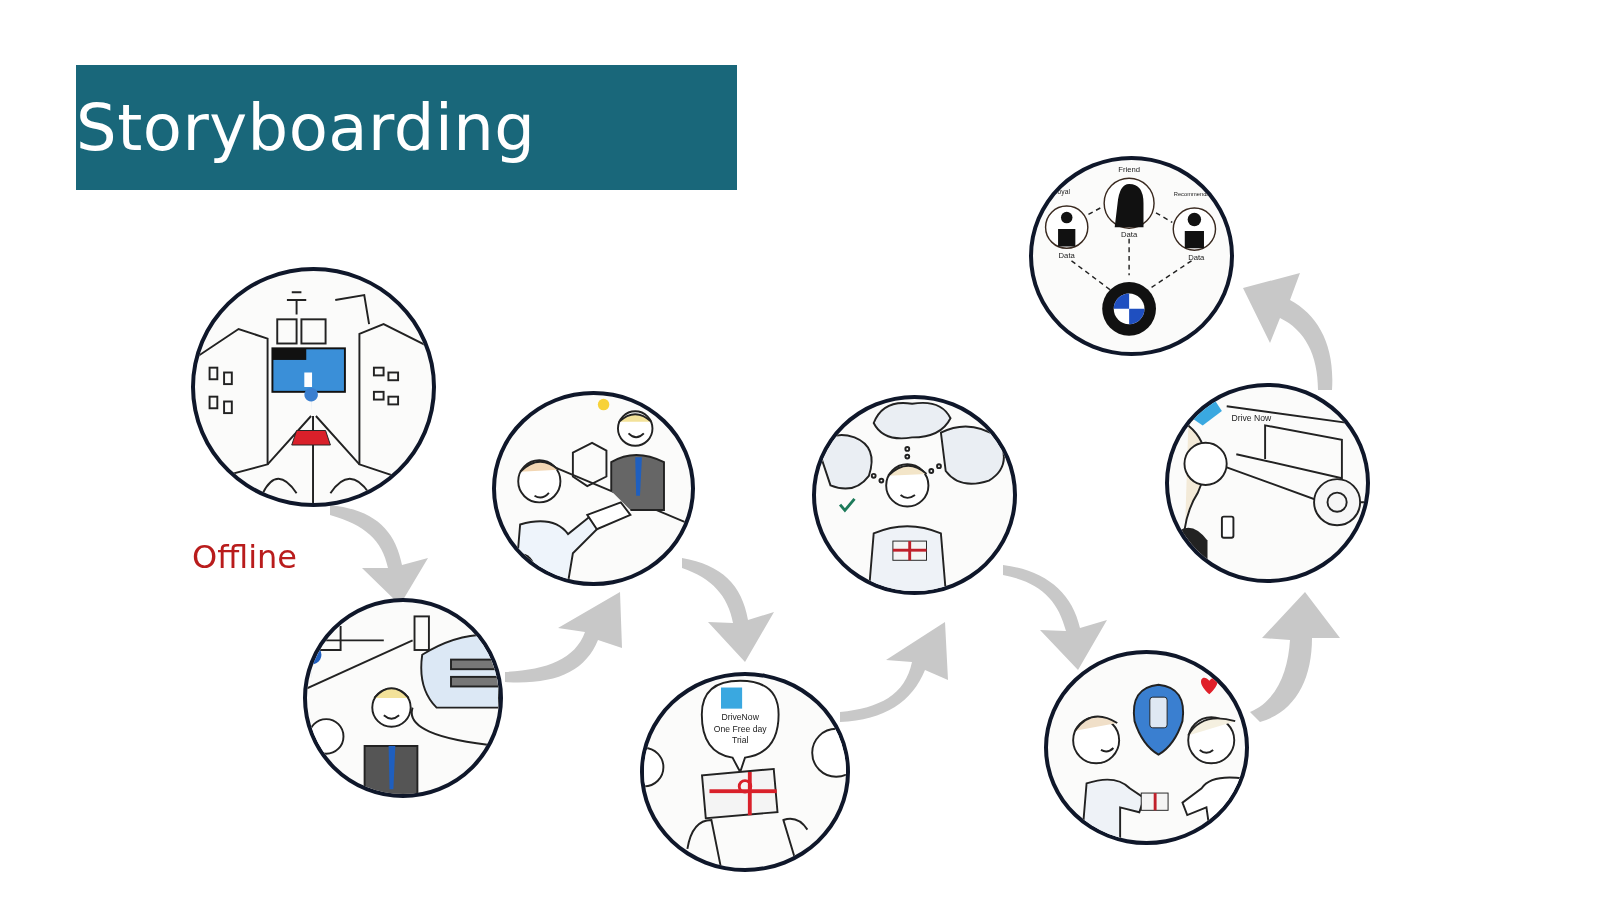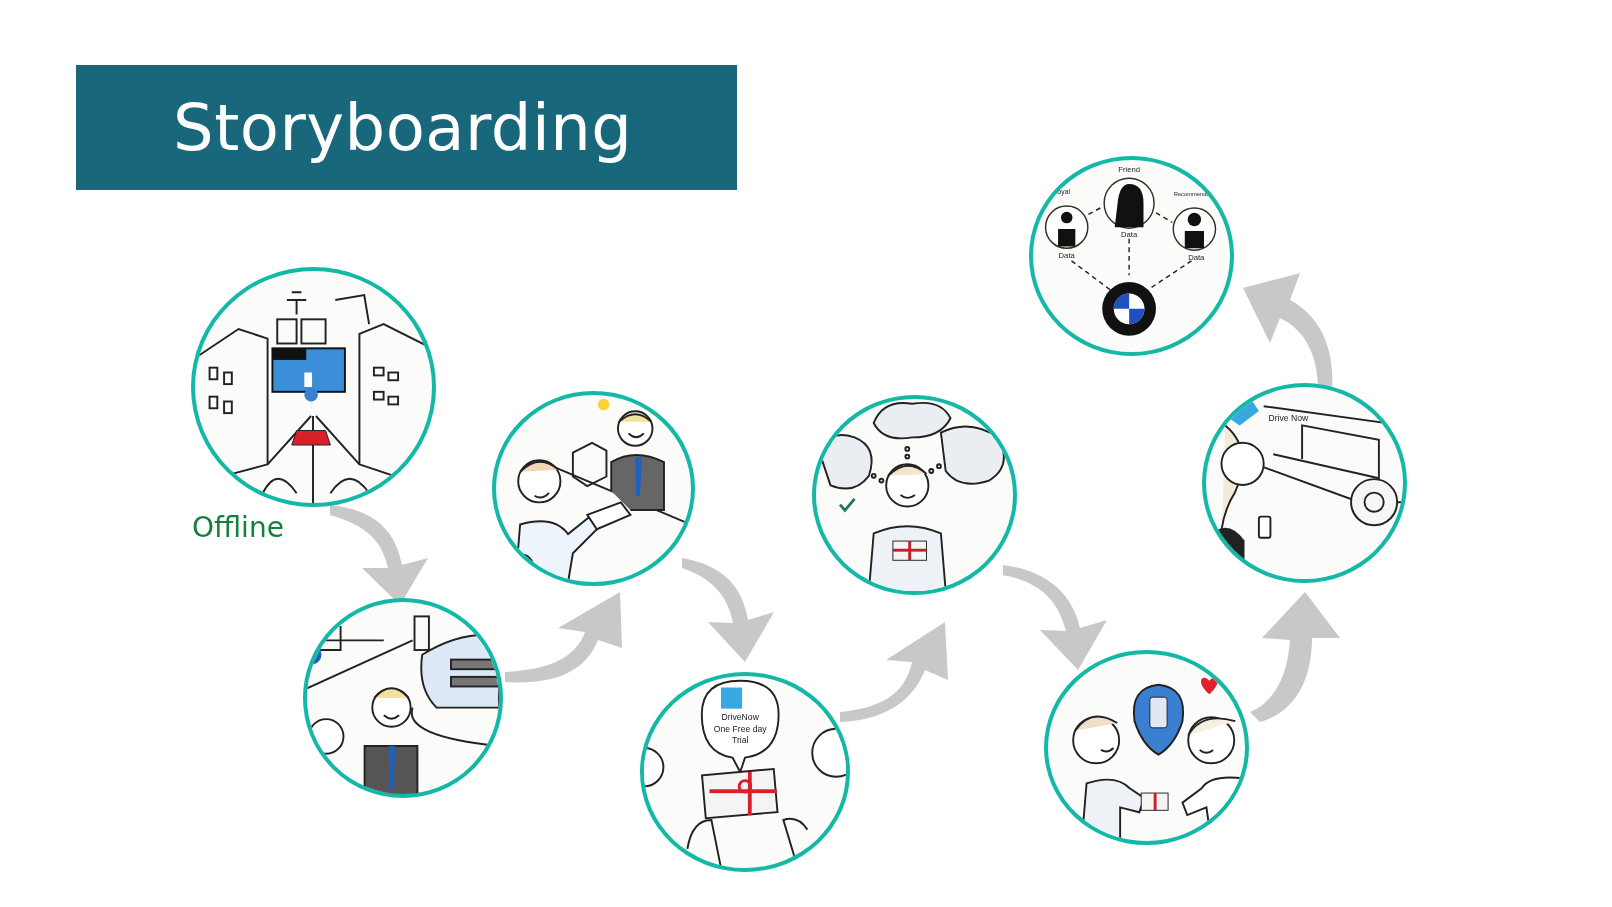--- a/index.html
+++ b/index.html
@@ -7,33 +7,33 @@
     width: 1612px; height: 907px; background: #ffffff;
     position: relative; overflow: hidden;
     font-family: "Liberation Sans", "DejaVu Sans", sans-serif;
   }
   .title-banner {
     position: absolute; left: 76px; top: 65px; width: 661px; height: 125px;
     background: #19677a;
     display: flex; align-items: center;
   }
   .title-text {
-    color: #ffffff; font-size: 64px; margin-left: 97px;
+    color: #ffffff; font-size: 64px; 
     font-family: "DejaVu Sans", "Liberation Sans", sans-serif;
     font-weight: normal; letter-spacing: 0.5px;
   }
   .stage { position: absolute; left: 0; top: 0; width: 1612px; height: 907px; }
   .panel {
     position: absolute; border-radius: 50%;
-    border: 4px solid #14b8a6; background: #fbfbfa; overflow: hidden;
+    border: 4px solid #0f172a; background: #fbfbfa; overflow: hidden;
     box-sizing: border-box;
   }
   .panel svg { width: 100%; height: 100%; display: block; }
   .caption {
-    position: absolute; left: 192px; top: 511px; font-size: 28px; color: #15803d;
+    position: absolute; left: 192px; top: 538px; font-size: 32px; color: #b91c1c;
     font-family: "DejaVu Sans", "Liberation Sans", sans-serif;
   }
   .arrow { position: absolute; }
 </style>
 </head>
 <body>
 
 <div class="title-banner">
   <span class="title-text">Storyboarding</span>
 </div>
@@ -185,21 +185,21 @@
       <path d="M205,195 L205,130 Q170,125 160,140 L140,155 L145,168 L165,160 L170,195" fill="#fff"></path>
     </g>
     <path d="M90,70 Q85,35 115,32 Q145,35 140,70 Q132,95 115,105 Q98,95 90,70 Z" fill="#3a7fd0" stroke="#222" stroke-width="2"></path>
     <rect x="106" y="45" width="18" height="32" rx="3" fill="#dfe8f3" stroke="#222"></rect>
     <path d="M168,28 C162,20 152,28 168,42 C184,28 174,20 168,28 Z" fill="#e0202a"></path>
     <rect x="97" y="145" width="28" height="18" fill="#f4f4f4" stroke="#222"></rect>
     <rect x="110" y="145" width="3" height="18" fill="#c0202a"></rect>
   </svg>
 </div>
 
-<div class="panel" style="left:1202px; top:383px; width:205px; height:200px;">
+<div class="panel" style="left:1165px; top:383px; width:205px; height:200px;">
   <svg viewBox="0 0 205 200">
     <g stroke="#222" stroke-width="2" fill="none">
       <path d="M60,20 L205,40 M70,70 L180,95 L180,55 L100,40 L100,75"></path>
       <path d="M50,80 L160,120 L205,120"></path>
       <circle cx="175" cy="120" r="24" fill="#f6f6f6"></circle>
       <circle cx="175" cy="120" r="10"></circle>
       <path d="M15,200 Q10,140 30,110 Q50,65 20,40" fill="#f3ead8"></path>
       <circle cx="38" cy="80" r="22" fill="#fff"></circle>
       <rect x="55" y="135" width="12" height="22" rx="2" fill="#fff"></rect>
     </g>

